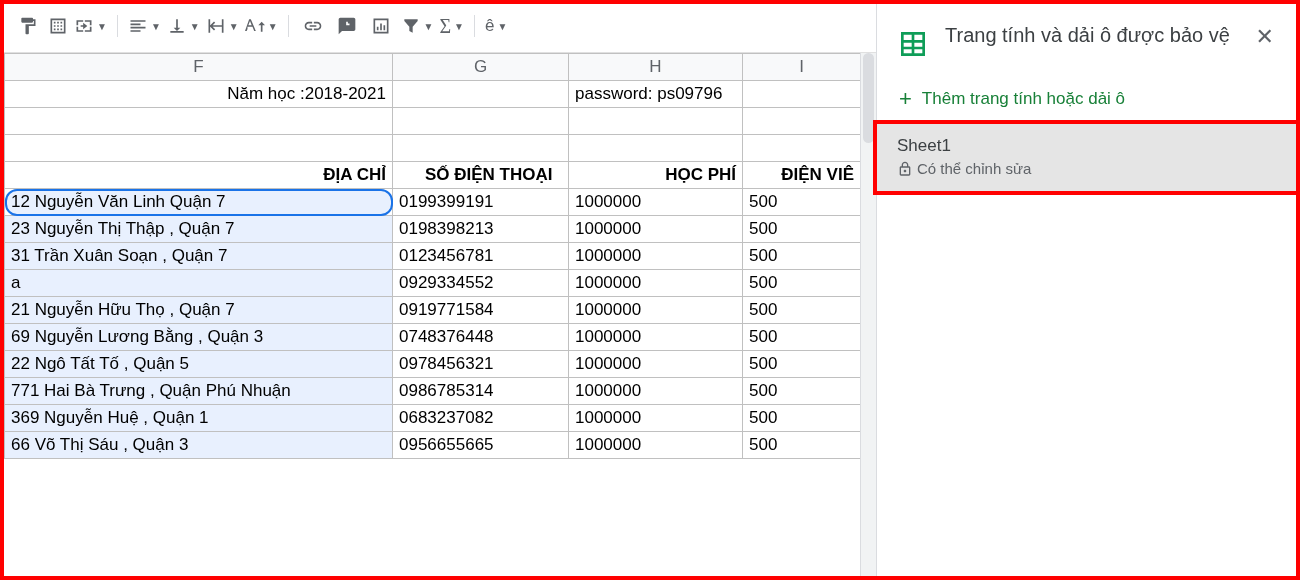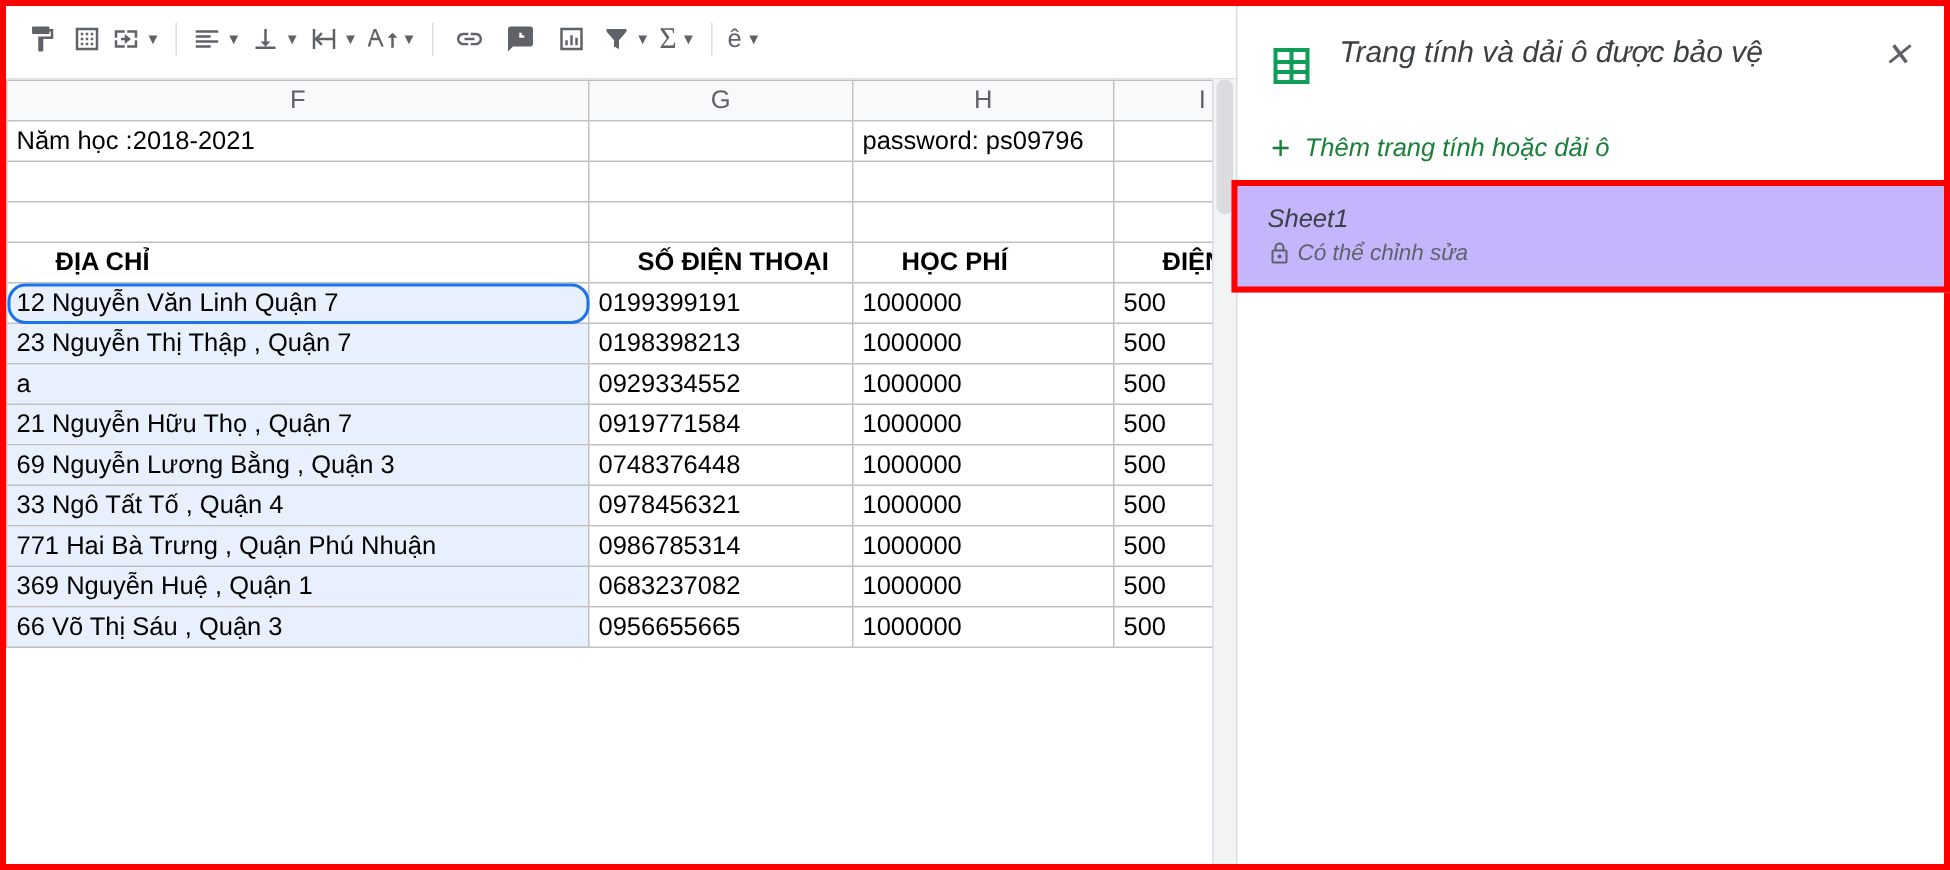--- a/index.html
+++ b/index.html
@@ -92,21 +92,21 @@
     font-weight: 400;
   }
   .grid td {
     border: 1px solid #c0c0c0;
     height: 27px;
     padding: 0 6px;
     font-size: 17px;
     white-space: nowrap;
     overflow: hidden;
   }
-  .grid td.center { text-align: left; margin-top: 12px; }
+  .grid td.center { text-align: right; margin-top: 12px; }
   .grid td.right { text-align: left; }
   .grid td.bold { font-weight: 700; padding-left: 32px; }
   .grid td.sel {
     background: #e8f0fe;
   }
   .sel-first {
     outline: 2px solid #1a73e8;
     outline-offset: -2px;
     border-radius: 12px;
   }
@@ -119,27 +119,26 @@
   .scroll-thumb {
     position: absolute;
     top: 0;
     left: 2px;
     right: 2px;
     height: 90px;
     background: #dadce0;
     border-radius: 8px;
   }
   .sidepanel {
-    width: 472px;
+    width: 420px;
     border-left: 1px solid #dadce0;
     background: #fff;
     display: flex;
     flex-direction: column;
     position: relative;
-    font-style: italic;
   }
   .sp-header {
     display: flex;
     align-items: flex-start;
     padding: 18px 18px 16px 18px;
     gap: 14px;
   }
   .sp-icon-box {
     width: 36px;
     height: 36px;
@@ -172,21 +171,21 @@
     font-weight: 500;
   }
   .sp-add .plus {
     font-size: 22px;
     line-height: 1;
     font-weight: 400;
   }
   .sp-item {
     border-top: 1px solid #dadce0;
     border-bottom: 1px solid #dadce0;
-    background: #c4b5fd;
+    background: #e5e5e5;
     padding: 12px 20px 14px 20px;
     cursor: pointer;
     border: 4px solid #ff0000;
     margin: -4px -4px 0 -4px;
   }
   .sp-item-title {
     font-size: 17px;
     color: #3c4043;
   }
   .sp-item-sub {
@@ -330,39 +329,45 @@
                 <td class="right">1000000</td>
                 <td class="right">500</td>
               </tr>
               <tr>
                 <td class="sel">23 Nguyễn Thị Thập , Quận 7</td>
                 <td>0198398213</td>
                 <td class="right">1000000</td>
                 <td class="right">500</td>
               </tr>
               <tr>
+                <td class="sel">31 Trần Xuân Soạn , Quận 7</td>
+                <td>0123456781</td>
+                <td class="right">1000000</td>
+                <td class="right">500</td>
+              </tr>
+              <tr>
                 <td class="sel">a</td>
                 <td>0929334552</td>
                 <td class="right">1000000</td>
                 <td class="right">500</td>
               </tr>
               <tr>
                 <td class="sel">21 Nguyễn Hữu Thọ , Quận 7</td>
                 <td>0919771584</td>
                 <td class="right">1000000</td>
                 <td class="right">500</td>
               </tr>
               <tr>
                 <td class="sel">69 Nguyễn Lương Bằng , Quận 3</td>
                 <td>0748376448</td>
                 <td class="right">1000000</td>
                 <td class="right">500</td>
               </tr>
               <tr>
-                <td class="sel">33 Ngô Tất Tố , Quận 4</td>
+                <td class="sel">22 Ngô Tất Tố , Quận 5</td>
                 <td>0978456321</td>
                 <td class="right">1000000</td>
                 <td class="right">500</td>
               </tr>
               <tr>
                 <td class="sel">771 Hai Bà Trưng , Quận Phú Nhuận</td>
                 <td>0986785314</td>
                 <td class="right">1000000</td>
                 <td class="right">500</td>
               </tr>

